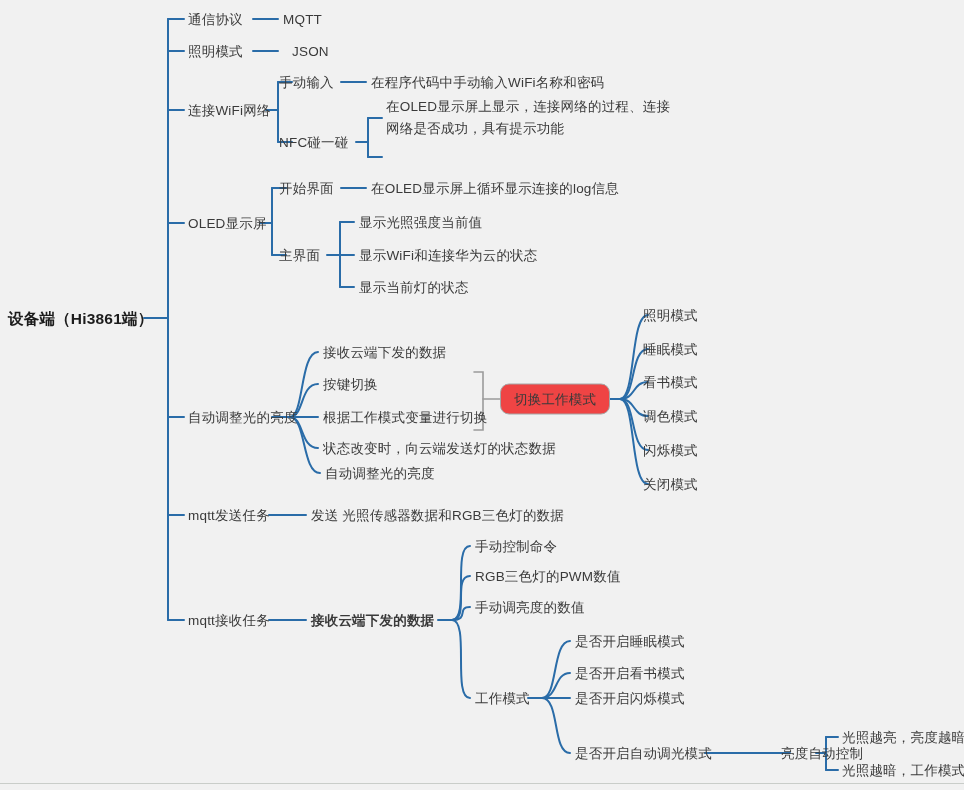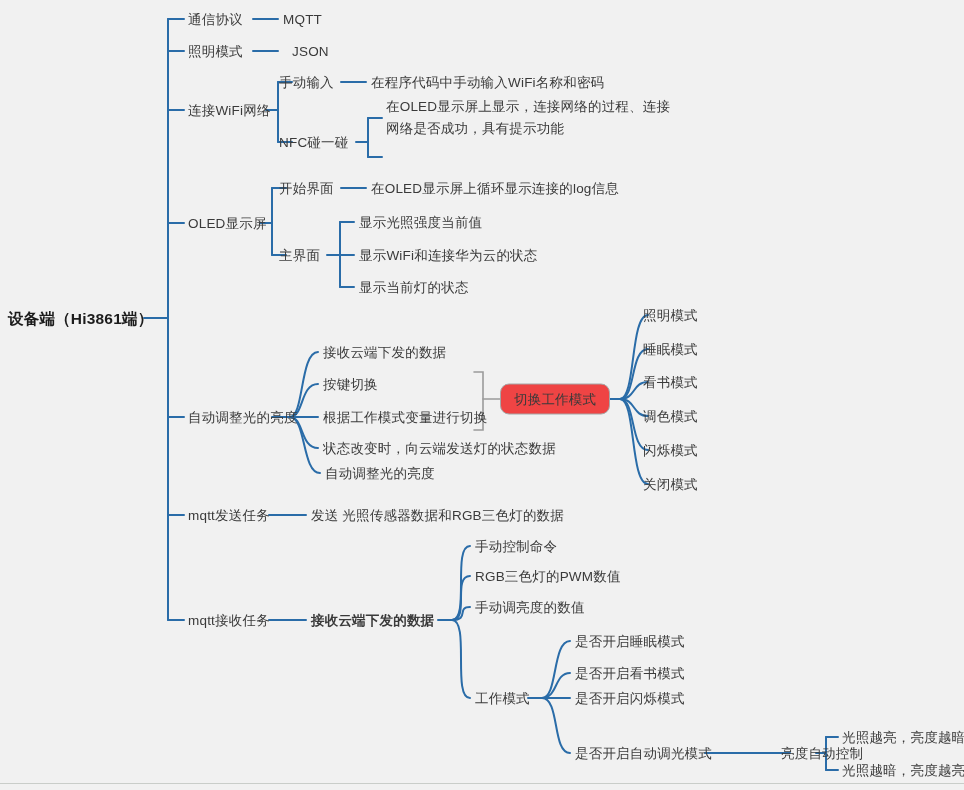--- a/index.html
+++ b/index.html
@@ -201,16 +201,16 @@
   <div class="node" style="left:643px; top:484px;">关闭模式</div>
 
   <div class="node" style="left:575px; top:641px;">是否开启睡眠模式</div>
   <div class="node" style="left:575px; top:673px;">是否开启看书模式</div>
   <div class="node" style="left:575px; top:698px;">是否开启闪烁模式</div>
   <div class="node" style="left:575px; top:753px;">是否开启自动调光模式</div>
 
   <div class="node" style="left:733px; top:753px;margin-left:48px;">亮度自动控制</div>
 
   <div class="node" style="left:842px; top:737px;">光照越亮，亮度越暗</div>
-  <div class="node" style="left:842px; top:770px;">光照越暗，亮度越亮</div>
+  <div class="node" style="left:842px; top:770px;">光照越暗，工作模式</div>
 
   <div class="bottom-rule"></div>
 </div>
 
 </body></html>

